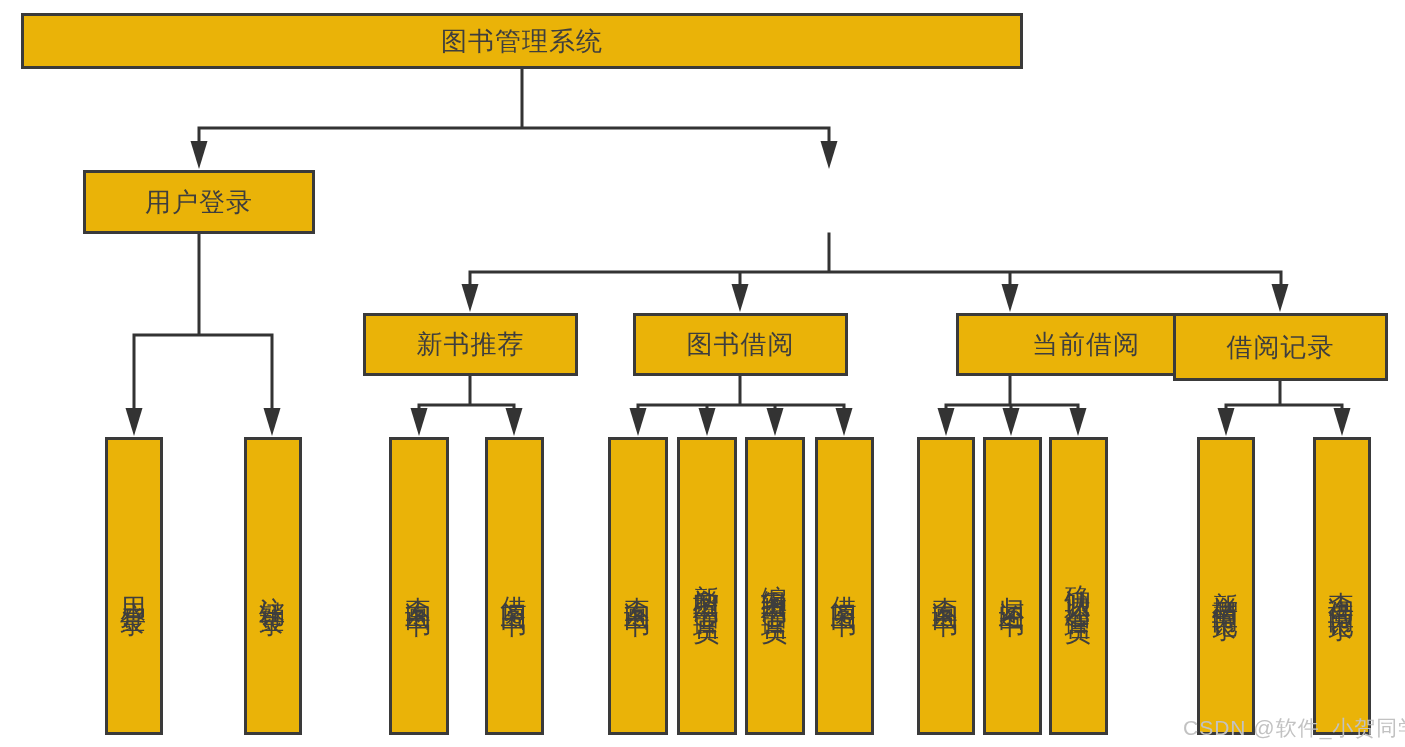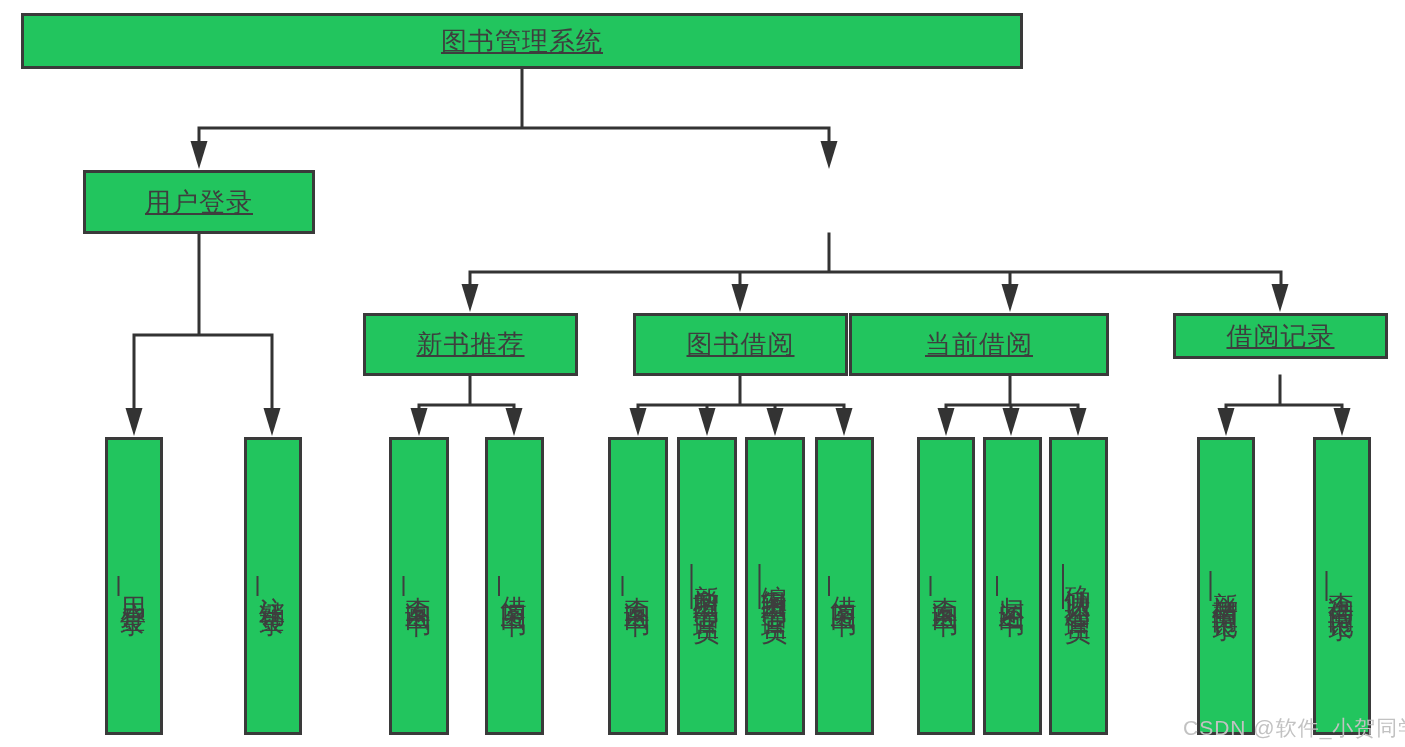--- a/index.html
+++ b/index.html
@@ -14,28 +14,27 @@
     position:relative;
     width:1405px;height:747px;
     background:var(--bg);
     font-family:"Liberation Sans","DejaVu Sans",sans-serif;
     overflow:hidden;
   }
   .connectors{position:absolute;left:0;top:0;z-index:1;}
   .node{
     position:absolute;
     box-sizing:border-box;
-    background:#22c55e;
+    background:#eab308;
     border:3px solid var(--border);
     display:flex;align-items:center;justify-content:center;
     color:var(--text);
     font-size:26px;
     letter-spacing:1px;
     z-index:2;
-    text-decoration:underline;
   }
   .node.vert span{
     writing-mode:vertical-rl;
     text-orientation:mixed;
     letter-spacing:5px;
     white-space:nowrap;
     flex-shrink:0;
   }
   .watermark{
     position:absolute;
@@ -94,22 +93,22 @@
       <polygon points="1342,436 1333.5,408 1350.5,408"></polygon>
     </g>
   </svg>
 
   <div class="node" style="left:21px;top:13px;width:1002px;height:56px">图书管理系统</div>
 
   <div class="node" style="left:83px;top:170px;width:232px;height:64px">用户登录</div>
 
   <div class="node" style="left:633px;top:313px;width:215px;height:63px">图书借阅</div>
   <div class="node" style="left:363px;top:313px;width:215px;height:63px">新书推荐</div>
-  <div class="node" style="left:849px;top:313px;width:260px;height:63px">当前借阅</div>
-  <div class="node" style="left:1173px;top:313px;width:215px;height:46px">借阅记录</div>
+  <div class="node" style="left:956px;top:313px;width:260px;height:63px">当前借阅</div>
+  <div class="node" style="left:1173px;top:313px;width:215px;height:68px">借阅记录</div>
 
   <div class="node vert" style="left:105px;top:437px;width:58px;height:298px">
     <span>用户登录</span>
     </div>
   <div class="node vert" style="left:244px;top:437px;width:58px;height:298px">
     <span>注销登录</span>
     </div>
 
   <div class="node vert" style="left:389px;top:437px;width:60px;height:298px">
     <span>查询图书</span>

